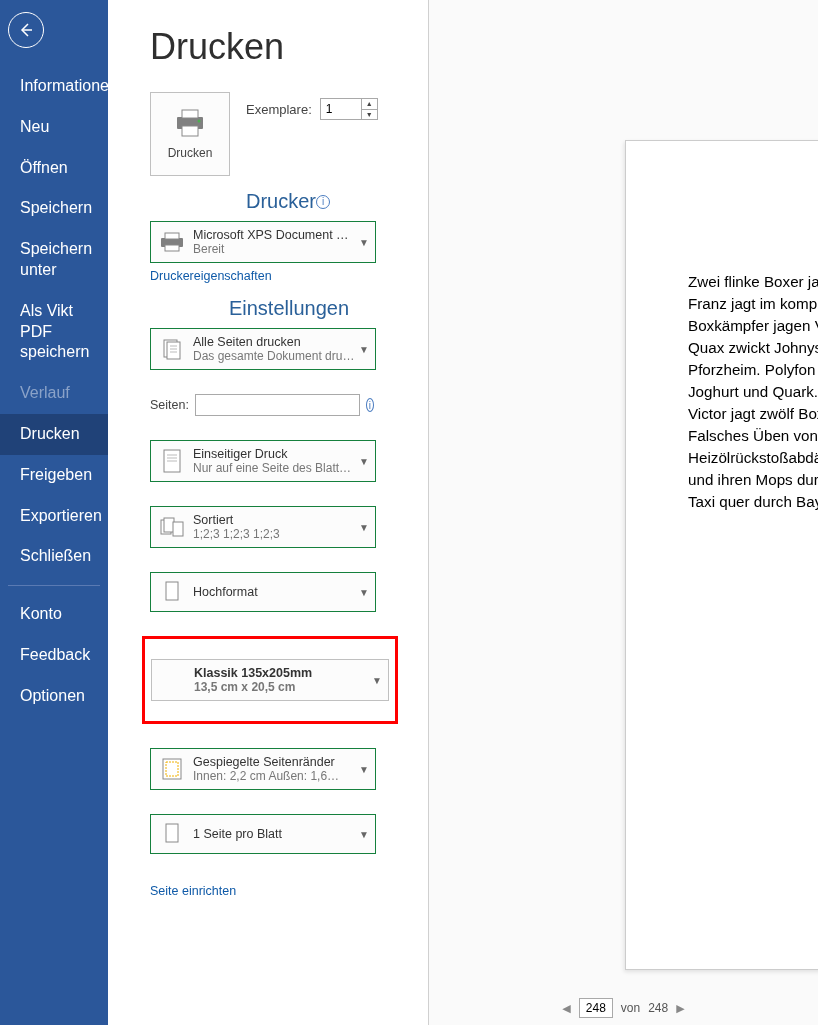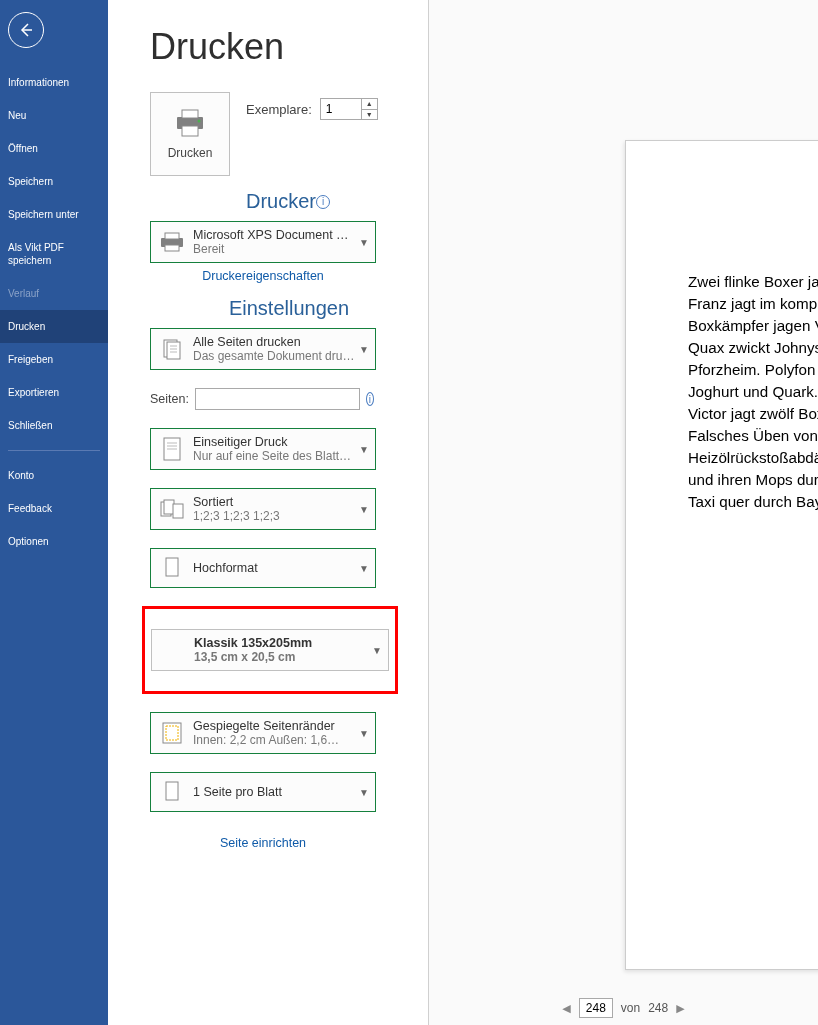--- a/index.html
+++ b/index.html
@@ -2,21 +2,21 @@
 <html><head>
 <meta charset="utf-8">
 <style>
   * { box-sizing: border-box; margin: 0; padding: 0; font-family: "Segoe UI", Arial, sans-serif; }
   body { width: 818px; height: 1025px; overflow: hidden; background: #fff; display: flex; }
   
   
   .sidebar { width: 108px; background: #2b579a; color: #fff; display: flex; flex-direction: column; padding-top: 8px; }
   .back-btn { width: 36px; height: 36px; border: 1.5px solid #fff; border-radius: 50%; margin: 4px 0 18px 8px; display: flex; align-items: center; justify-content: center; cursor: pointer; }
   .back-btn svg { stroke: #fff; }
-  .side-item { padding: 10px 8px; font-size: 10px; color: #fff; cursor: pointer; line-height: 1.3; }
+  .side-item { padding: 10px 20px; font-size: 16px; color: #fff; cursor: pointer; line-height: 1.3; }
   .side-item.active { background: #204278; }
   .side-item.disabled { color: #8aa2c8; }
   .side-divider { height: 1px; background: #5a7ab3; margin: 8px 8px; }
   
   
   .main { flex: 1; display: flex; position: relative; }
   .settings-pane { width: 320px; padding: 12px 0 0 42px; overflow: hidden; }
   .page-title { font-size: 36px; font-weight: 300; color: #2f2f2f; margin: 14px 0 24px; }
   
   .print-row { display: flex; align-items: flex-start; gap: 16px; margin-bottom: 12px; }
@@ -37,23 +37,23 @@
   .info-dot { width: 14px; height: 14px; border-radius: 50%; border: 1px solid #4a7cc0; color: #4a7cc0; font-size: 10px; display: inline-flex; align-items: center; justify-content: center; margin-right: 2px; }
   
   .dropdown { width: 226px; border: 1px solid #15803d; background: #fcfcfc; display: flex; align-items: center; padding: 4px 6px; min-height: 42px; position: relative; cursor: pointer; }
   .dropdown .icon-slot { width: 30px; height: 30px; display: flex; align-items: center; justify-content: center; margin-right: 6px; }
   .dropdown .texts { flex: 1; overflow: hidden; }
   .dropdown .line1 { font-size: 12.5px; color: #333; white-space: nowrap; overflow: hidden; text-overflow: ellipsis; }
   .dropdown .line2 { font-size: 12px; color: #777; white-space: nowrap; overflow: hidden; text-overflow: ellipsis; }
   .dropdown .caret { color: #666; font-size: 10px; margin-left: 4px; }
   .dropdown.thin { min-height: 32px; }
   
-  .link { color: #0f5aa8; font-size: 12.5px; text-align: center; display: block; width: 226px; margin-top: 6px; cursor: pointer; }
-  
-  .settings-stack { display: flex; flex-direction: column; gap: 18px; margin-top: 2px; }
+  .link { color: #0f5aa8; font-size: 12.5px; text-align: left; display: block; width: 226px; margin-top: 6px; cursor: pointer; }
+  
+  .settings-stack { display: flex; flex-direction: column; gap: 24px; margin-top: 2px; }
   
   .pages-row { display: flex; align-items: center; gap: 6px; width: 226px; }
   .pages-label { font-size: 12.5px; color: #444; }
   .pages-input { flex: 1; border: 1px solid #a9a9a9; height: 22px; background: #fff; font-size: 12px; padding: 0 4px; }
   
   .highlight-box { border: 3px solid #ff0000; padding: 20px 6px; margin-left: -8px; width: 256px; font-weight: bold; }
   .highlight-box .dropdown { width: 100%; border-color: #c0c0c0; }
   
   
   .preview-divider { width: 1px; background: #d0d0d0; }

